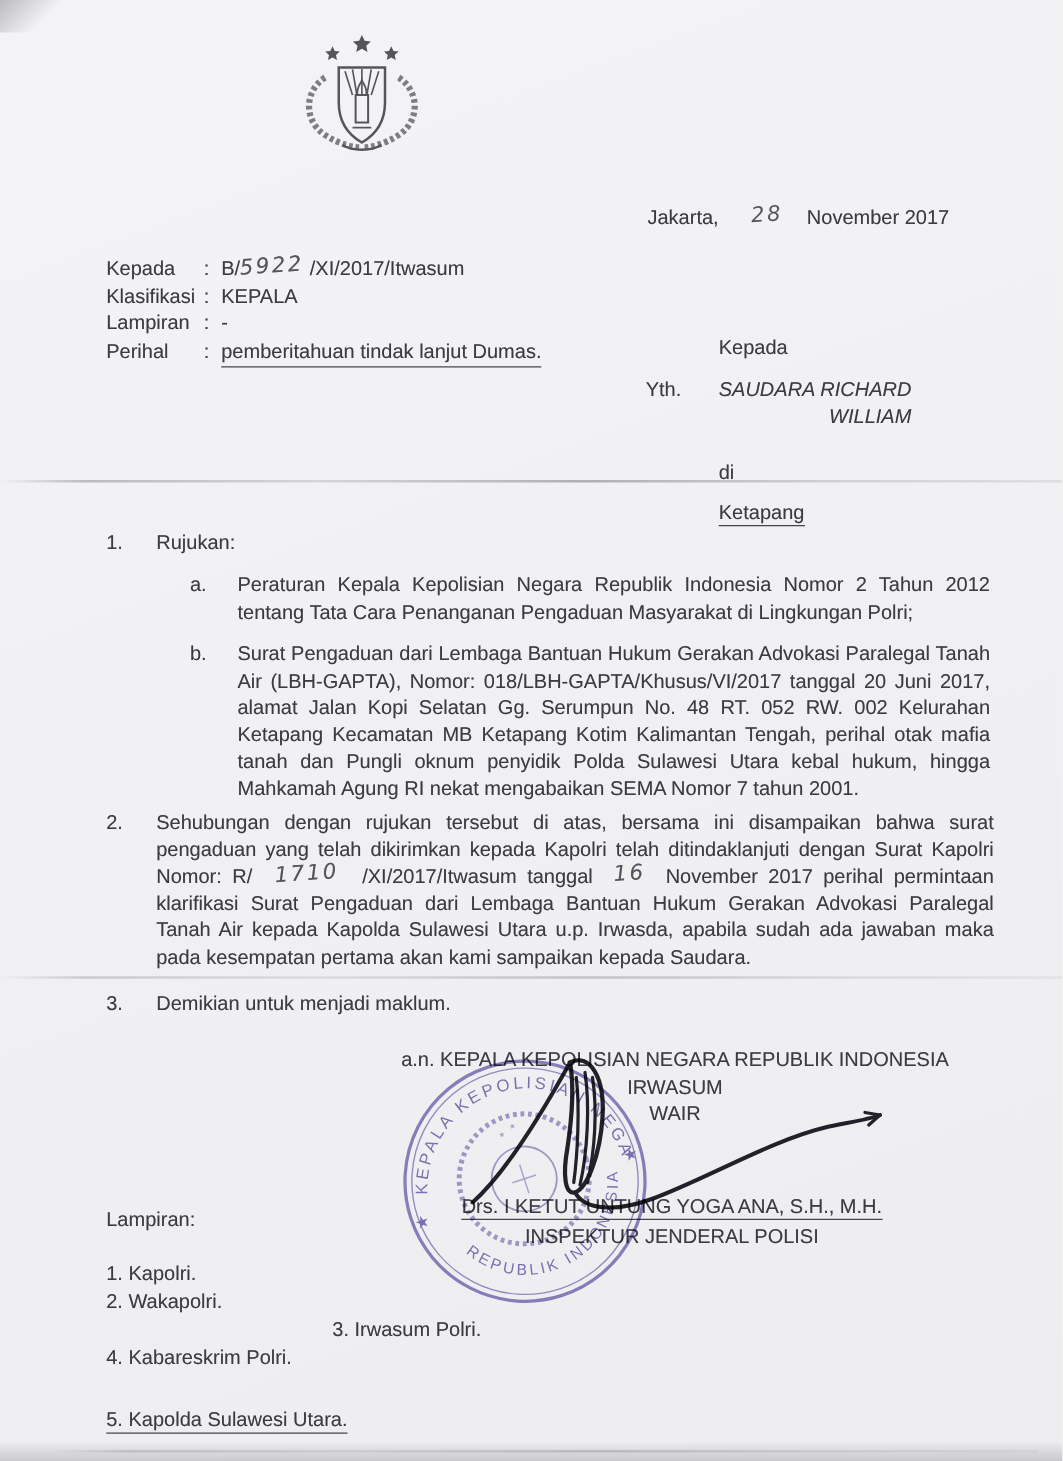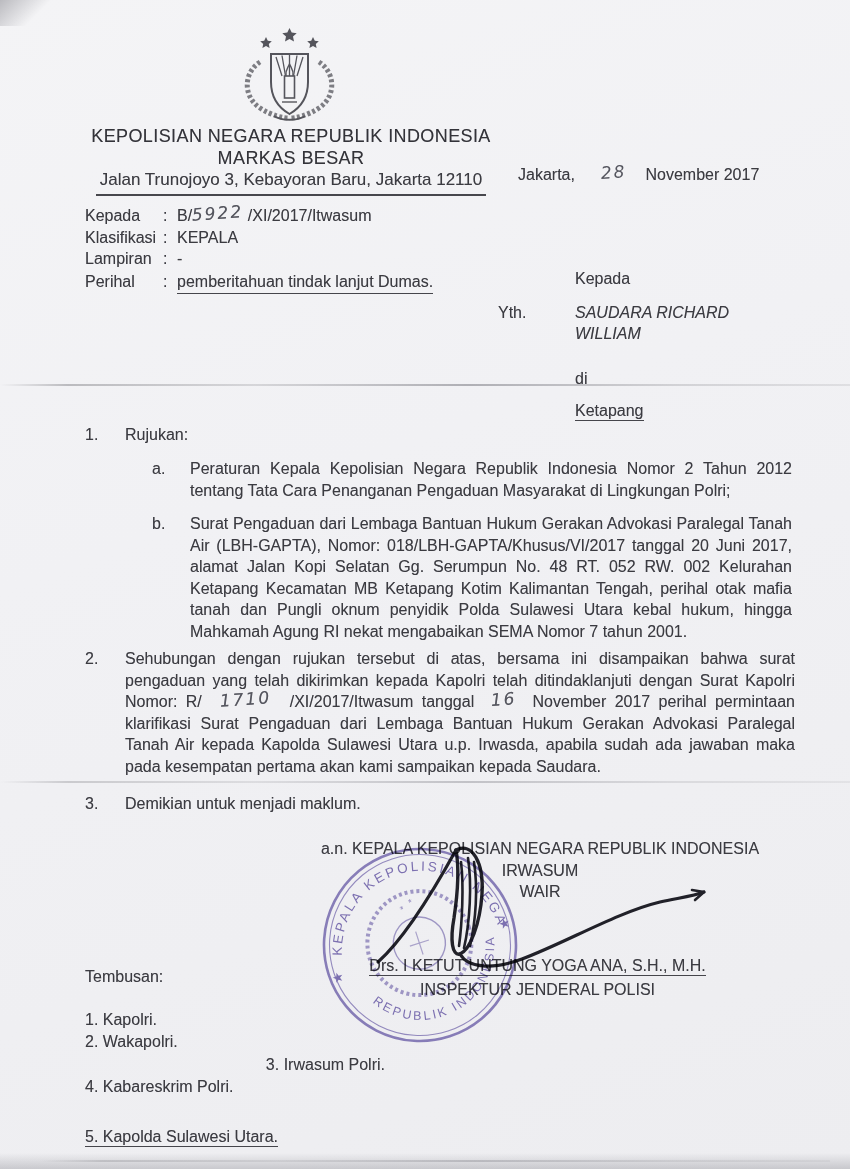--- a/index.html
+++ b/index.html
@@ -69,25 +69,20 @@
 
         <rect x="62.5" y="52" width="10" height="22" stroke-width="1.6"></rect>
         <path d="M64 52 C 63 46, 66 44, 67.5 40 C 69 44, 72 46, 71 52" stroke-width="1.4"></path>
         <path d="M60 78 h15" stroke-width="1.4"></path>
 
         <path d="M52 92 C 60 97, 75 97, 83 92" stroke-width="2"></path>
       </g>
     </svg>
   </div>
 
-  <div class="abs center" style="left:62px; top:126px; width:458px;">
-    <div class="txt" style="font-size:18px; letter-spacing:.4px; color:#333339;">KEPOLISIAN NEGARA REPUBLIK INDONESIA</div>
-    <div class="txt" style="font-size:18px; letter-spacing:.4px; color:#333339;">MARKAS BESAR</div>
-    <div class="txt" style="font-size:17px; display:inline-block; border-bottom:2px solid #47474d; padding:0 4px 3px 4px;">Jalan Trunojoyo 3, Kebayoran Baru, Jakarta 12110</div>
-  </div>
 
   <div class="abs" style="left:518px; top:164px; width:300px;">
     <span class="txt">Jakarta,</span>
     <span class="hand" style="margin:0 14px 0 22px;">28</span>
     <span class="txt">November 2017</span>
   </div>
 
   <div class="abs" style="left:85px; top:205px; width:420px;">
     <div class="meta-row txt">
       <span class="meta-label">Kepada</span>
@@ -109,21 +104,21 @@
     </div>
     <div class="meta-row txt" style="margin-top:1px;">
       <span class="meta-label">Perihal</span>
       <span class="meta-colon">:</span>
       <span class="u">pemberitahuan tindak lanjut Dumas.</span>
     </div>
   </div>
 
   <div class="abs" style="left:498px; top:268px; width:320px;">
     <div class="txt" style="margin-left:77px;">Kepada</div>
-    <div style="display:flex; margin-top:12px;">
+    <div style="display:flex; margin-top:12px;text-align:right;">
       <span class="txt" style="width:47px; flex:none;">Yth.</span>
       <span class="txt" style="margin-left:30px;font-style:italic;">
         <span>SAUDARA RICHARD</span><br>
         <span>WILLIAM</span>
       </span>
     </div>
     <div class="txt" style="margin:23px 0 0 77px;">di</div>
     <div class="txt" style="margin:11px 0 0 77px;">
       <span class="u" style="border-bottom-width:1.8px;">Ketapang</span>
     </div>
@@ -207,21 +202,21 @@
         <path d="M 18 134 C 45 110, 75 60, 96 22" stroke-width="3.2"></path>
         <path d="M 96 22 C 112 14, 124 34, 122 66 C 120 96, 110 122, 100 126 C 92 128, 90 112, 94 90 C 97 70, 100 44, 96 22 Z" stroke-width="3.4"></path>
         <path d="M 101 34 C 104 58, 102 96, 99 118 M 108 30 C 112 56, 110 94, 104 120 M 114 34 C 118 60, 116 92, 110 118" stroke-width="2.6"></path>
         <path d="M 100 126 C 108 140, 132 142, 162 131 C 205 115, 258 84, 300 74 C 318 70, 334 68, 344 64" stroke-width="3.2"></path>
         <path d="M 344 64 l -12 -2 m 12 2 l -9 8" stroke-width="2.6"></path>
       </g>
     </svg>
   </div>
 
   <div class="abs" style="left:85px; top:966px; width:300px;">
-    <div class="txt">Tembusan:</div>
+    <div class="txt">Lampiran:</div>
     <div style="margin-top:21px;">
       <div class="txt" style="margin-bottom:1px;">1. Kapolri.</div>
       <div class="txt" style="margin-bottom:1px;">2. Wakapolri.</div>
       <div class="txt" style="margin-bottom:1px;text-align:right;">3. Irwasum Polri.</div>
       <div class="txt" style="margin-bottom:1px;">4. Kabareskrim Polri.</div>
       <div class="txt" style="margin-bottom:1px;margin-top:28px;">
         <span class="u" style="border-bottom-width:1.8px;">5. Kapolda Sulawesi Utara.</span>
       </div>
     </div>
   </div>

